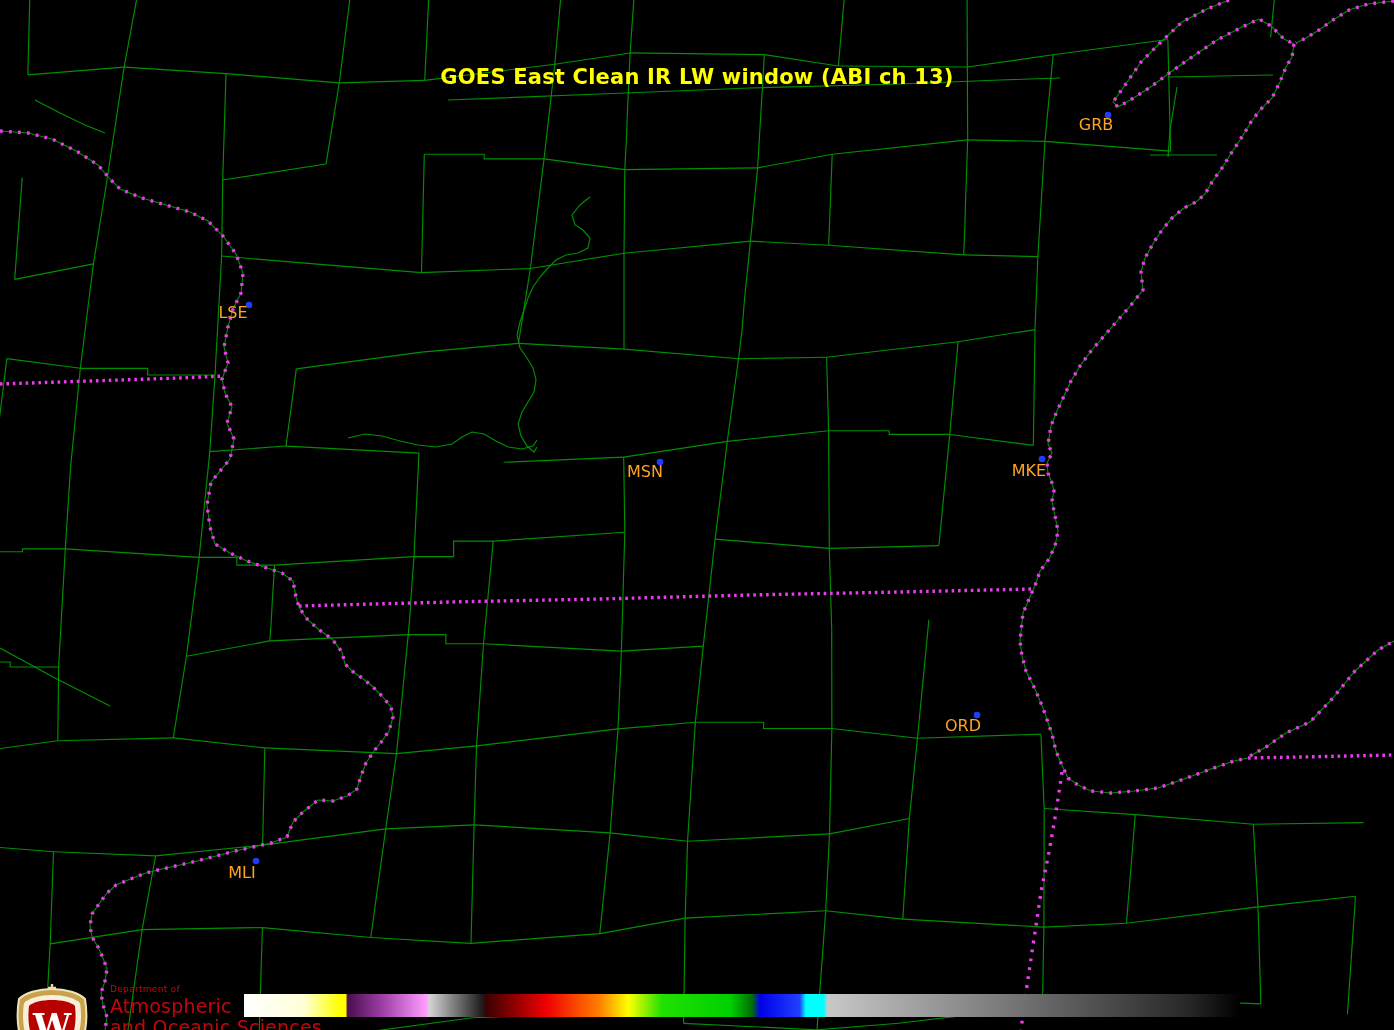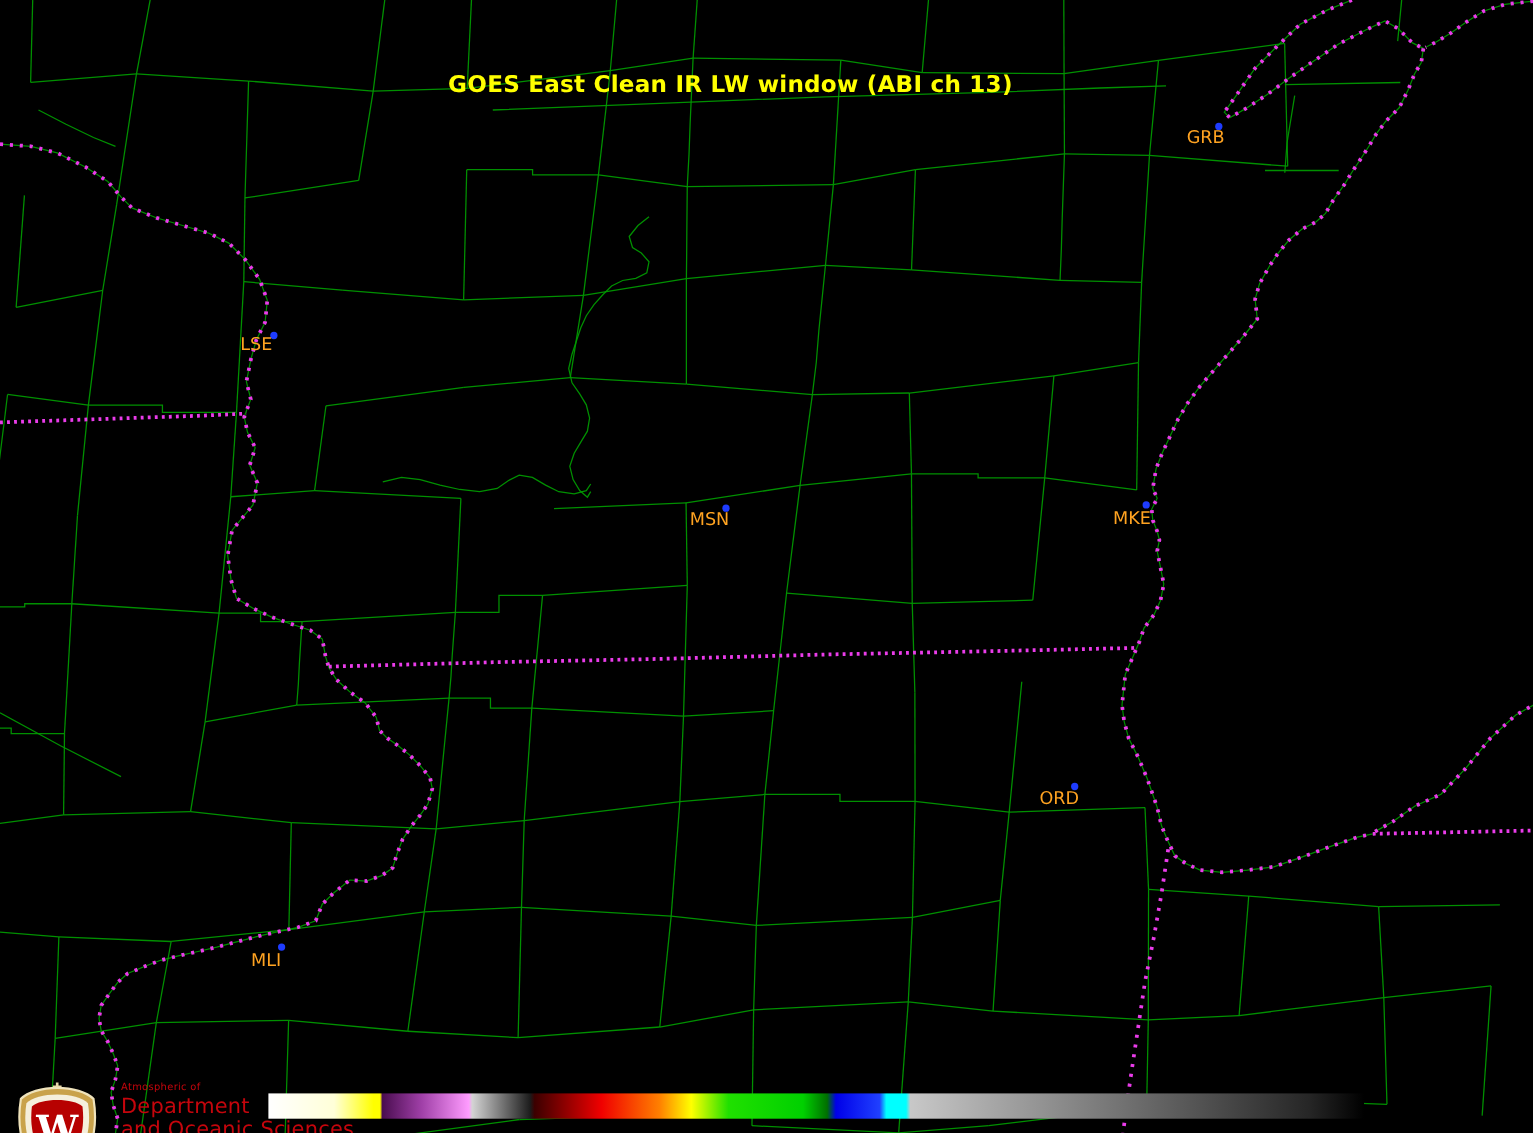--- a/index.html
+++ b/index.html
@@ -1,19 +1,19 @@
 <!DOCTYPE html>
 <html><head>
 <meta charset="utf-8">
 <style>
   html,body{margin:0;padding:0;background:#000;}
   #stage{position:relative;width:1394px;height:1030px;background:#000;overflow:hidden;
          font-family:"DejaVu Sans",sans-serif;}
   #map{position:absolute;left:0;top:0;}
-  .map-title{position:absolute;top:20px;left:664px;transform:translateX(-50%);
+  .map-title{position:absolute;top:20px;left:697px;transform:translateX(-50%);
              text-align:center;font-weight:bold;font-size:21px;line-height:23px;
              white-space:pre;letter-spacing:.2px;}
   #colorbar{position:absolute;}
   .uw-logo{position:absolute;left:8px;top:981px;display:flex;align-items:flex-start;}
   .uw-crest{flex:0 0 auto;}
   .uw-text{margin-left:14px;padding-top:4px;line-height:1;}
   .uw-dept{font-size:9px;margin-bottom:3px;letter-spacing:.3px;}
   .uw-line{font-size:19px;margin-top:2px;letter-spacing:.2px;}
 </style>
 </head>
@@ -285,19 +285,19 @@
 
   <div class="uw-logo">
     <svg class="uw-crest" width="88" height="110" viewBox="0 0 88 110">
       <path d="M44 3 v8 M40 7 h8" stroke="#e8d9a8" stroke-width="2.4" fill="none"></path>
       <path d="M44 8 C58 8 71 12 77 18 C81 42 79 70 44 108 C9 70 7 42 11 18 C17 12 30 8 44 8 Z" fill="#c9a24b" stroke="#efe3bc" stroke-width="2"></path>
       <path d="M44 14 C56 14 67 17 72 22 C75 42 73 66 44 100 C15 66 13 42 16 22 C21 17 32 14 44 14 Z" fill="#f5efdc"></path>
       <path d="M44 19 C54 19 63 21 67 25 C69 43 67 62 44 93 C21 62 19 43 21 25 C25 21 34 19 44 19 Z" fill="#b70101"></path>
       <text x="44" y="57" text-anchor="middle" font-family="DejaVu Serif, serif" font-size="34" font-weight="bold" fill="#ffffff">W</text>
     </svg>
     <div class="uw-text" style="color: rgb(197, 5, 12);">
-      <div class="uw-dept">Atmospheric of</div>
-      <div class="uw-line">Department</div>
+      <div class="uw-dept">Department of</div>
+      <div class="uw-line">Atmospheric</div>
       <div class="uw-line">and Oceanic Sciences</div>
     </div>
   </div>
 
 </div>
 
 </body></html>

